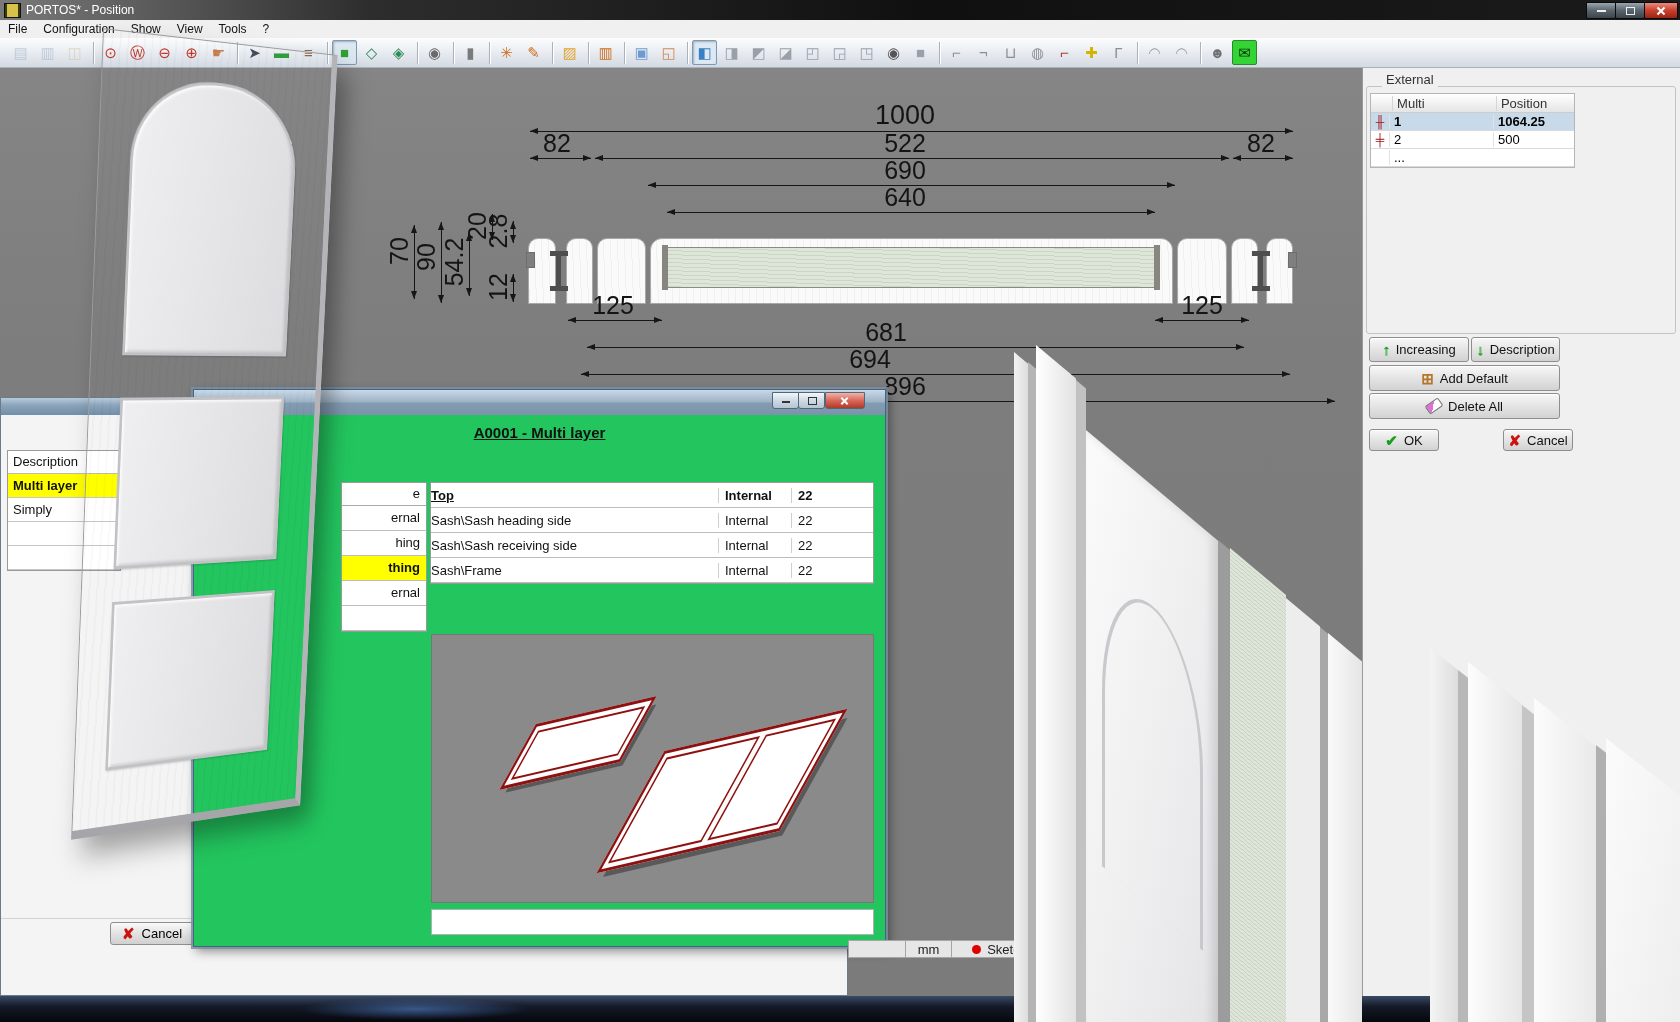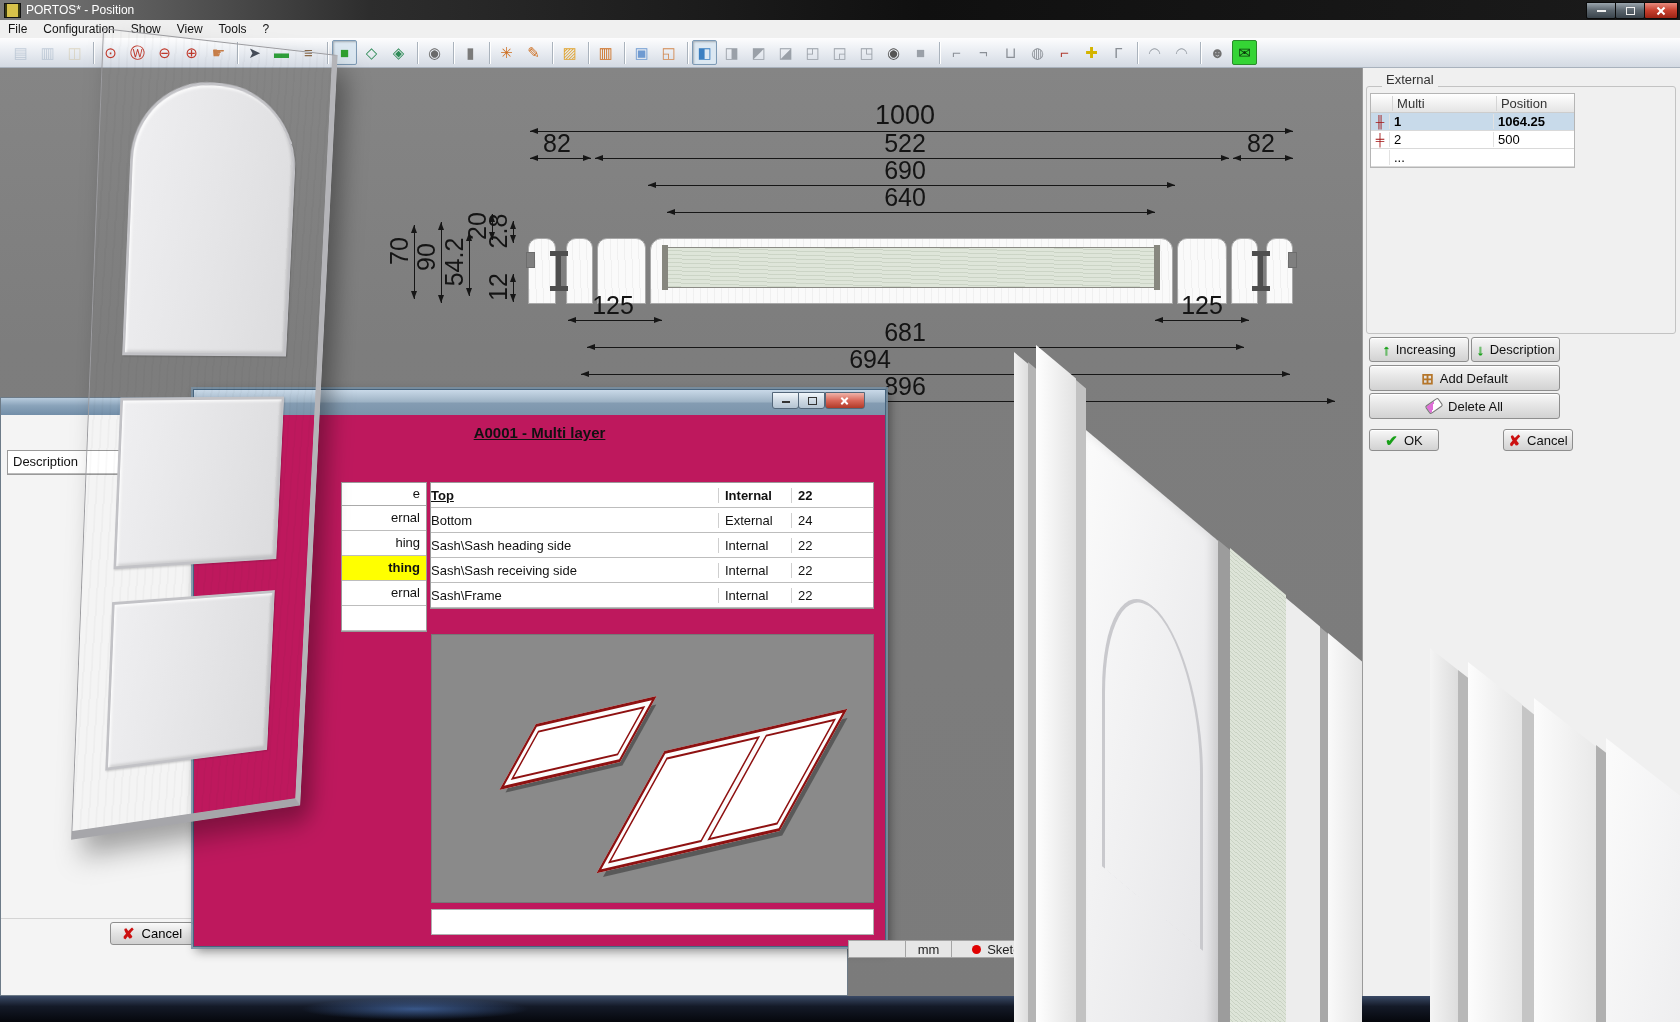--- a/index.html
+++ b/index.html
@@ -80,21 +80,21 @@
   .aerobar{position:absolute;left:0;top:0;width:100%;height:17px;
     background:linear-gradient(#b7cbdd,#8aa3ba 45%,#728ea8);border-bottom:1px solid #5f7globalthis:none;}
   .ltable{position:absolute;left:6px;top:52px;width:112px;background:#fff;border:1px solid #9a9a9a;font-size:13px;}
   .lhead{height:22px;line-height:22px;padding-left:5px;border-bottom:1px solid #bbb;color:#111;}
   .lsrow{height:23px;line-height:23px;padding-left:5px;border-bottom:1px solid #c6c6c6;color:#111;}
   .lsrow.sel{background:#ffff00;font-weight:bold;}
   .hline{position:absolute;background:#d4d4d4;height:1px;}
   .cancel-sm{display:flex;align-items:center;justify-content:center;gap:7px;font-size:13px;
     border:1px solid #8e8e8e;border-radius:3px;background:linear-gradient(#fafafa,#e2e2e2 50%,#d0d0d0);}
 
-  .dialog{left:193px;top:389px;width:693px;height:558px;z-index:12;background:#be185d;
+  .dialog{left:193px;top:389px;width:693px;height:558px;z-index:12;background:#22c55e;
     border:1px solid #46647e;box-shadow:0 0 0 2px rgba(120,145,165,.85),3px 4px 10px rgba(0,0,0,.45);box-sizing:border-box;}
   .dlgbar{position:absolute;left:0;top:0;width:100%;height:25px;
     background:linear-gradient(#c9d9e8,#9db2c4 48%,#849cb2 52%,#7b94ab);}
   .dlgbtn{position:absolute;top:2px;height:15px;border:1px solid #54677a;border-radius:0 0 3px 3px;
     background:linear-gradient(#f2f7fb,#cfdae4 50%,#b4c4d2);z-index:13;}
   .dlgbtn.close{background:linear-gradient(#efb3a9,#d9685a 50%,#b13a28);}
   .dlgbtn .bar{position:absolute;left:50%;top:8px;width:8px;height:2px;margin-left:-4px;background:#333;}
   .dlgbtn .box{position:absolute;left:50%;top:4px;width:7px;height:6px;margin-left:-4px;border:1px solid #333;}
   .dlgbtn .x1,.dlgbtn .x2{position:absolute;left:50%;top:7px;width:9px;height:2px;margin-left:-5px;background:#fff;}
   .dlgbtn .x1{transform:rotate(45deg);} .dlgbtn .x2{transform:rotate(-45deg);}
@@ -200,21 +200,21 @@
     <div class="wood rtop" style="left:1231px;top:238px;width:27px;height:66px"></div>
     <div class="wood rtop" style="left:1266px;top:238px;width:27px;height:66px"></div>
     <div class="ibeam" style="left:1252px;top:251px"></div>
     <div class="notch" style="left:1288px;top:252px;width:7px;height:14px"></div>
 
     <div class="dimh" style="left:568px;top:320px;width:94px"></div>
     <span class="dlab" style="left:613px;top:318px">125</span>
     <div class="dimh" style="left:1155px;top:320px;width:94px"></div>
     <span class="dlab" style="left:1202px;top:318px">125</span>
     <div class="dimh" style="left:587px;top:347px;width:657px"></div>
-    <span class="dlab" style="left:905px;top:345px">681</span>
+    <span class="dlab" style="left:886px;top:345px">681</span>
     <div class="dimh" style="left:581px;top:374px;width:709px"></div>
     <span class="dlab" style="left:870px;top:372px">694</span>
     <div class="dimh" style="left:530px;top:401px;width:805px"></div>
     <span class="dlab" style="left:905px;top:399px">896</span>
   </div>
 
   <div class="abs rightpanel"></div>
   <div class="abs groupbox"></div>
   <span class="abs grouplabel">External</span>
   <div class="abs stable">
@@ -263,20 +263,26 @@
   </div>
   <div class="abs btn" style="left:1503px;top:429px;width:68px;height:20px">
     <span class="bicon" style="color:#cc1111">✘</span>
     <span>Cancel</span>
   </div>
 
   <div class="abs bgdialog">
     <div class="aerobar"></div>
     <div class="ltable">
       <div class="lhead">Description</div>
+      <div>
+          <div class="lsrow sel">Multi layer</div>
+          <div class="lsrow">Simply</div>
+          <div class="lsrow"></div>
+          <div class="lsrow"></div>
+        </div>
     </div>
     <div class="hline" style="left:0;top:520px;width:846px"></div>
     <div class="cancel-sm abs" style="left:109px;top:524px;width:82px;height:21px">
       <span class="bicon" style="color:#cc1111;font-weight:bold">✘</span>
       <span>Cancel</span>
     </div>
   </div>
 
   <div class="abs dialog">
     <div class="dlgbar"></div>
@@ -302,25 +308,20 @@
           <div class="lrow"></div>
         </div>
     </div>
 
     <div class="dtable">
       <div>
           <div class="drow em">
             <span class="c-side">Top</span>
             <span class="c-ref">Internal</span>
             <span class="c-off">22</span>
-          </div>
-          <div class="drow">
-            <span class="c-side">Bottom</span>
-            <span class="c-ref">External</span>
-            <span class="c-off">24</span>
           </div>
           <div class="drow">
             <span class="c-side">Sash\Sash heading side</span>
             <span class="c-ref">Internal</span>
             <span class="c-off">22</span>
           </div>
           <div class="drow">
             <span class="c-side">Sash\Sash receiving side</span>
             <span class="c-ref">Internal</span>
             <span class="c-off">22</span>

